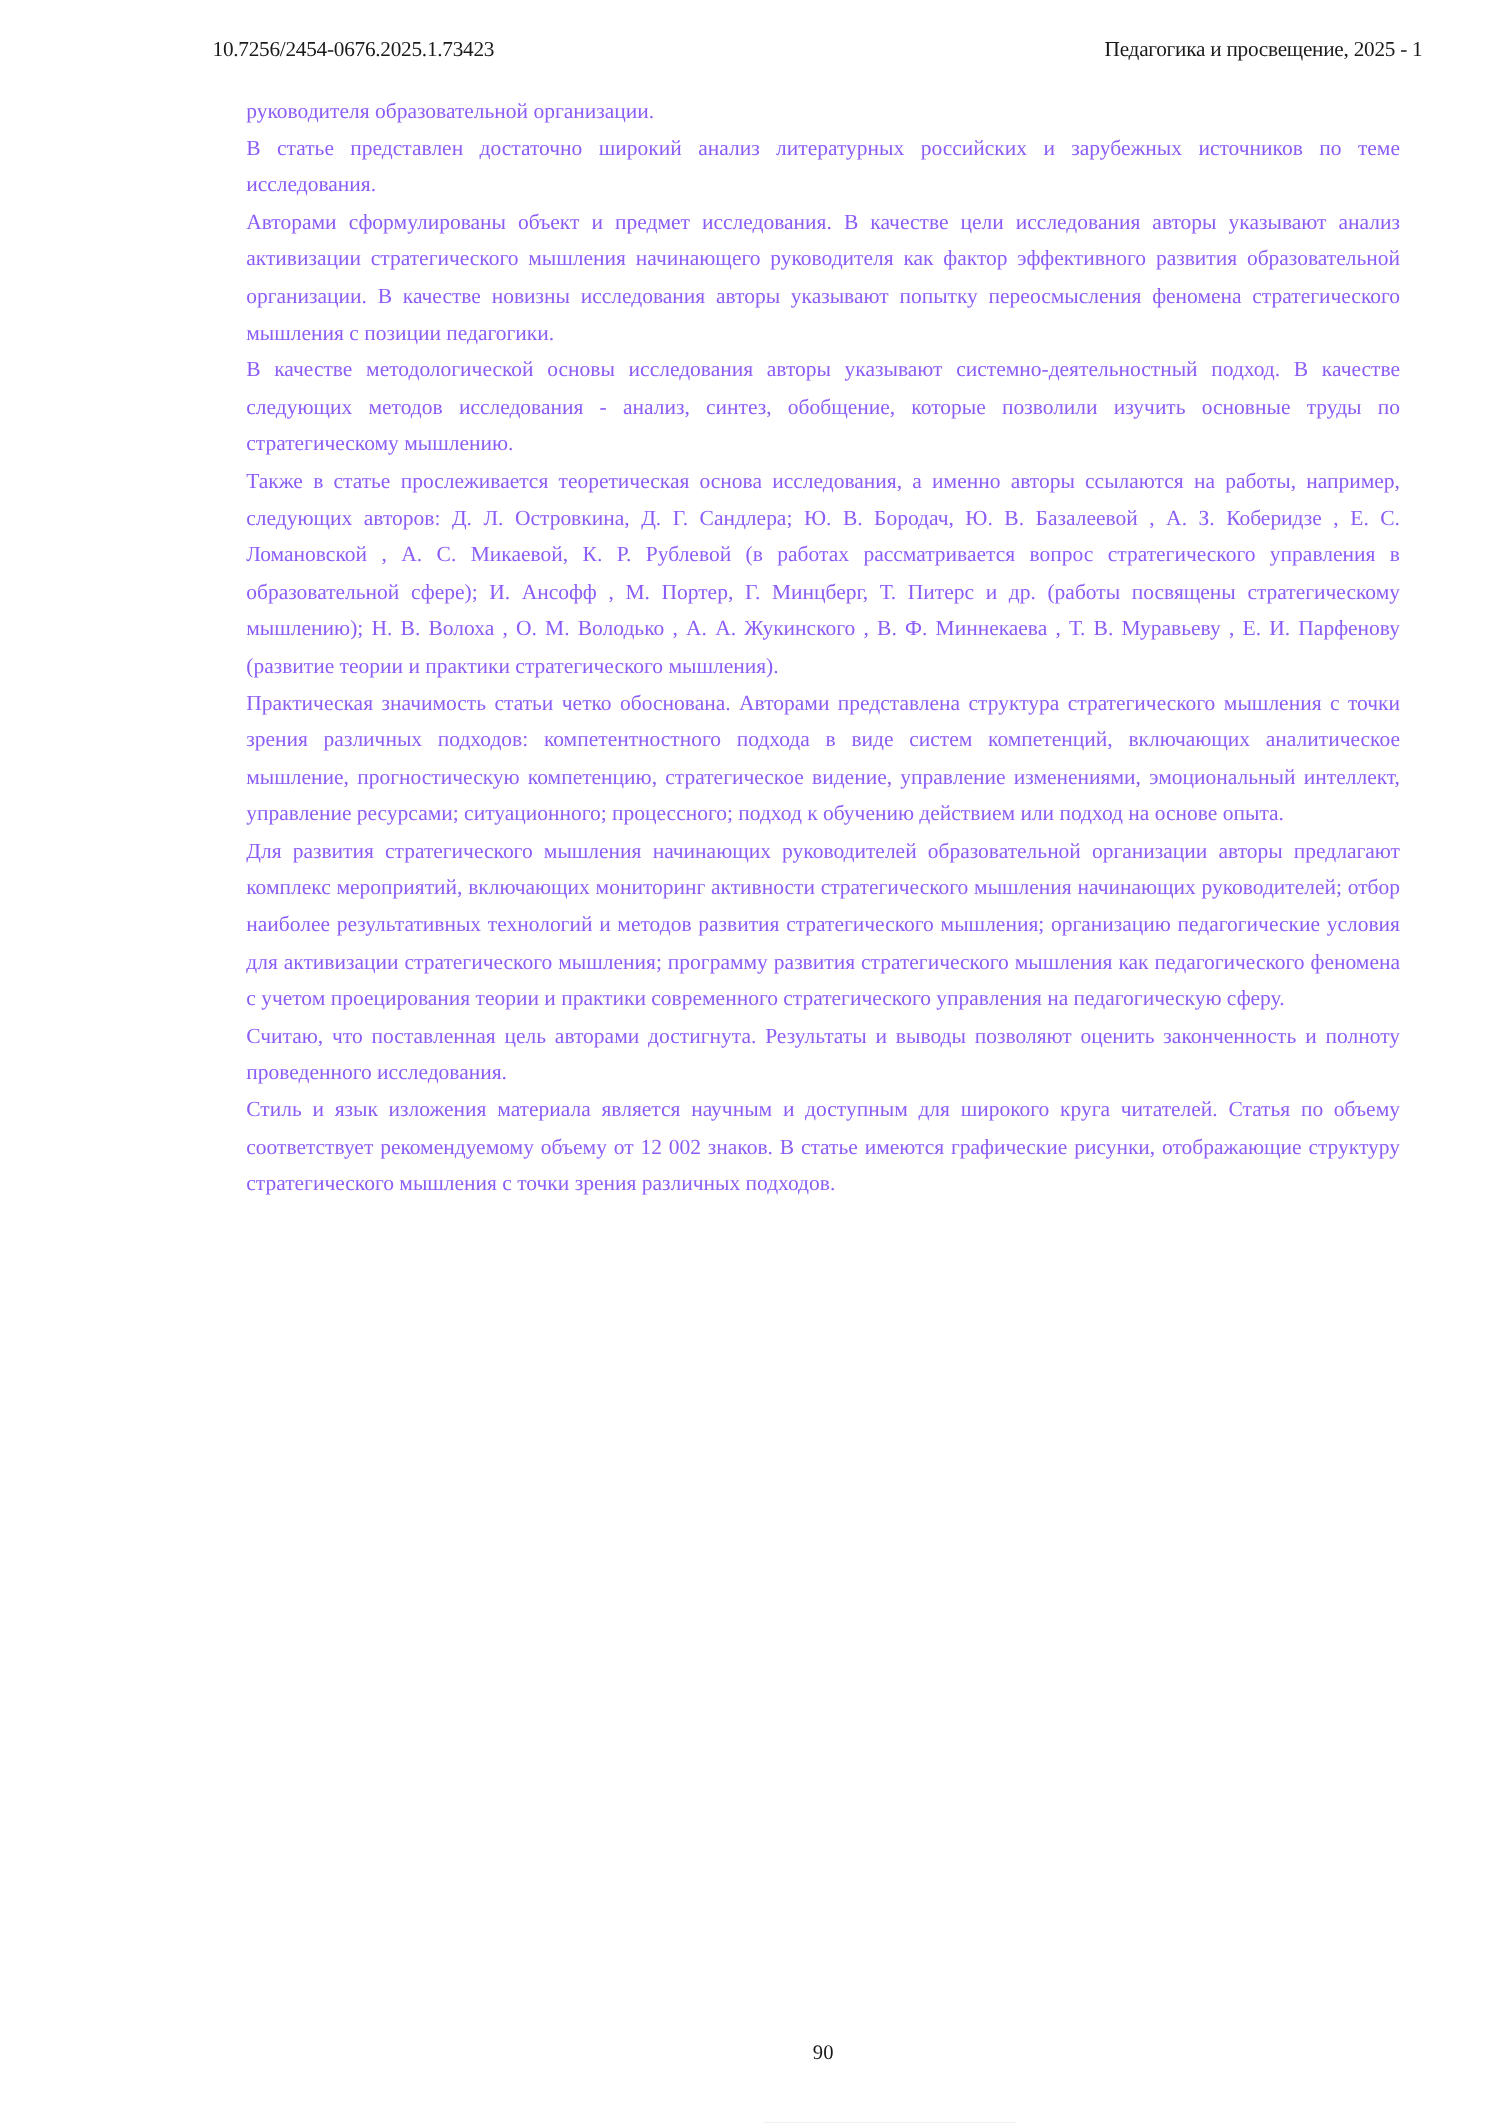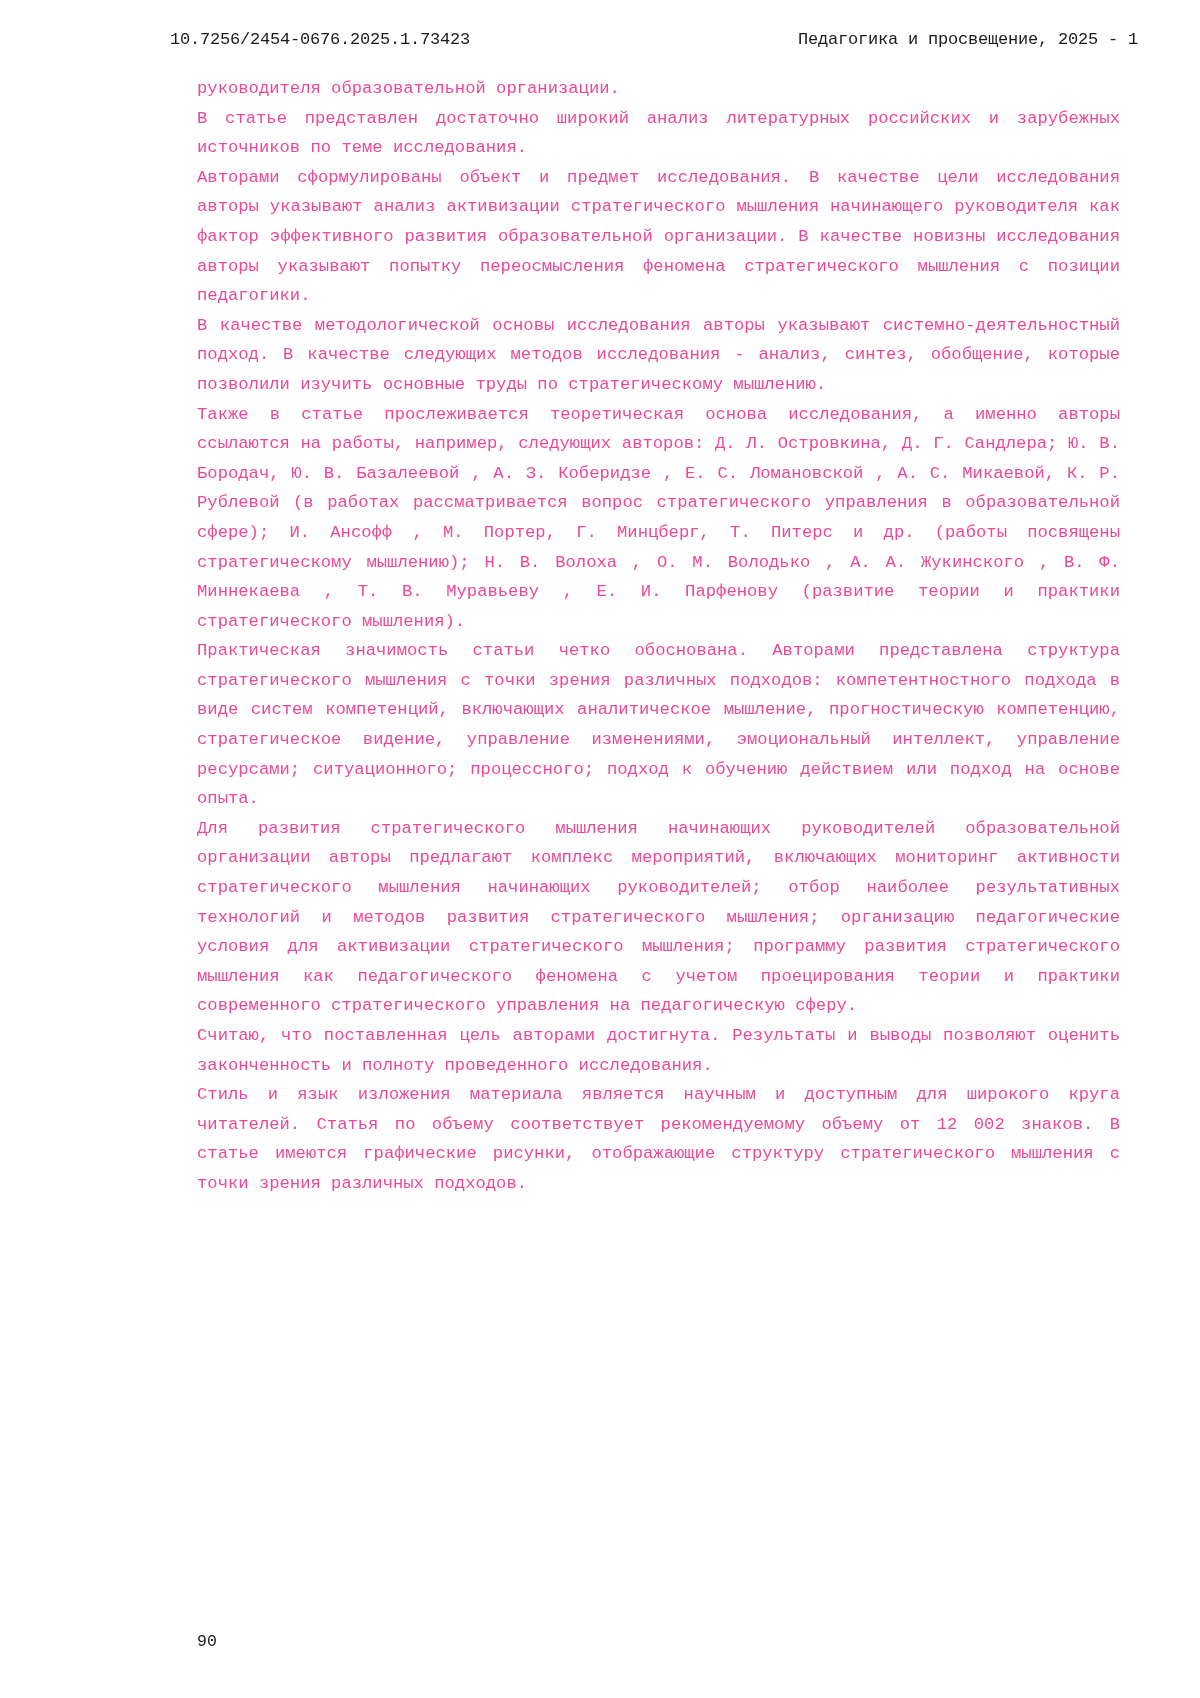--- a/index.html
+++ b/index.html
@@ -7,21 +7,21 @@
     padding: 0;
     background: #e8e8e8;
   }
   .page {
     position: relative;
     width: 1200px;
     height: 1698px;
     margin: 0 auto;
     background: #ffffff;
     color: #111111;
-    font-family: Liberation Mono, monospace;
+    font-family: Liberation Serif, serif;
     overflow: hidden;
   }
   .page-header {
     position: absolute;
     top: 30px;
     left: 170px;
     right: 62px;
     display: flex;
     justify-content: space-between;
     align-items: baseline;
@@ -35,32 +35,33 @@
   .header-journal {
     letter-spacing: -0.2px;
   }
   .body-text {
     position: absolute;
     top: 74px;
     left: 197px;
     width: 923px;
     font-size: 17.2px;
     line-height: 29.6px;
-    color: #ec4899;
+    color: #8b5cf6;
   }
   .body-text p {
     margin: 0;
     text-align: justify;
     text-justify: inter-word;
   }
   .page-footer {
     position: absolute;
     top: 1632px;
     left: 197px;
     width: 923px;
+    text-align: center;
     font-size: 16.5px;
     color: #1a1a1a;
   }
 </style>
 </head>
 <body>
 
 <div class="page">
 
   <div class="page-header">

